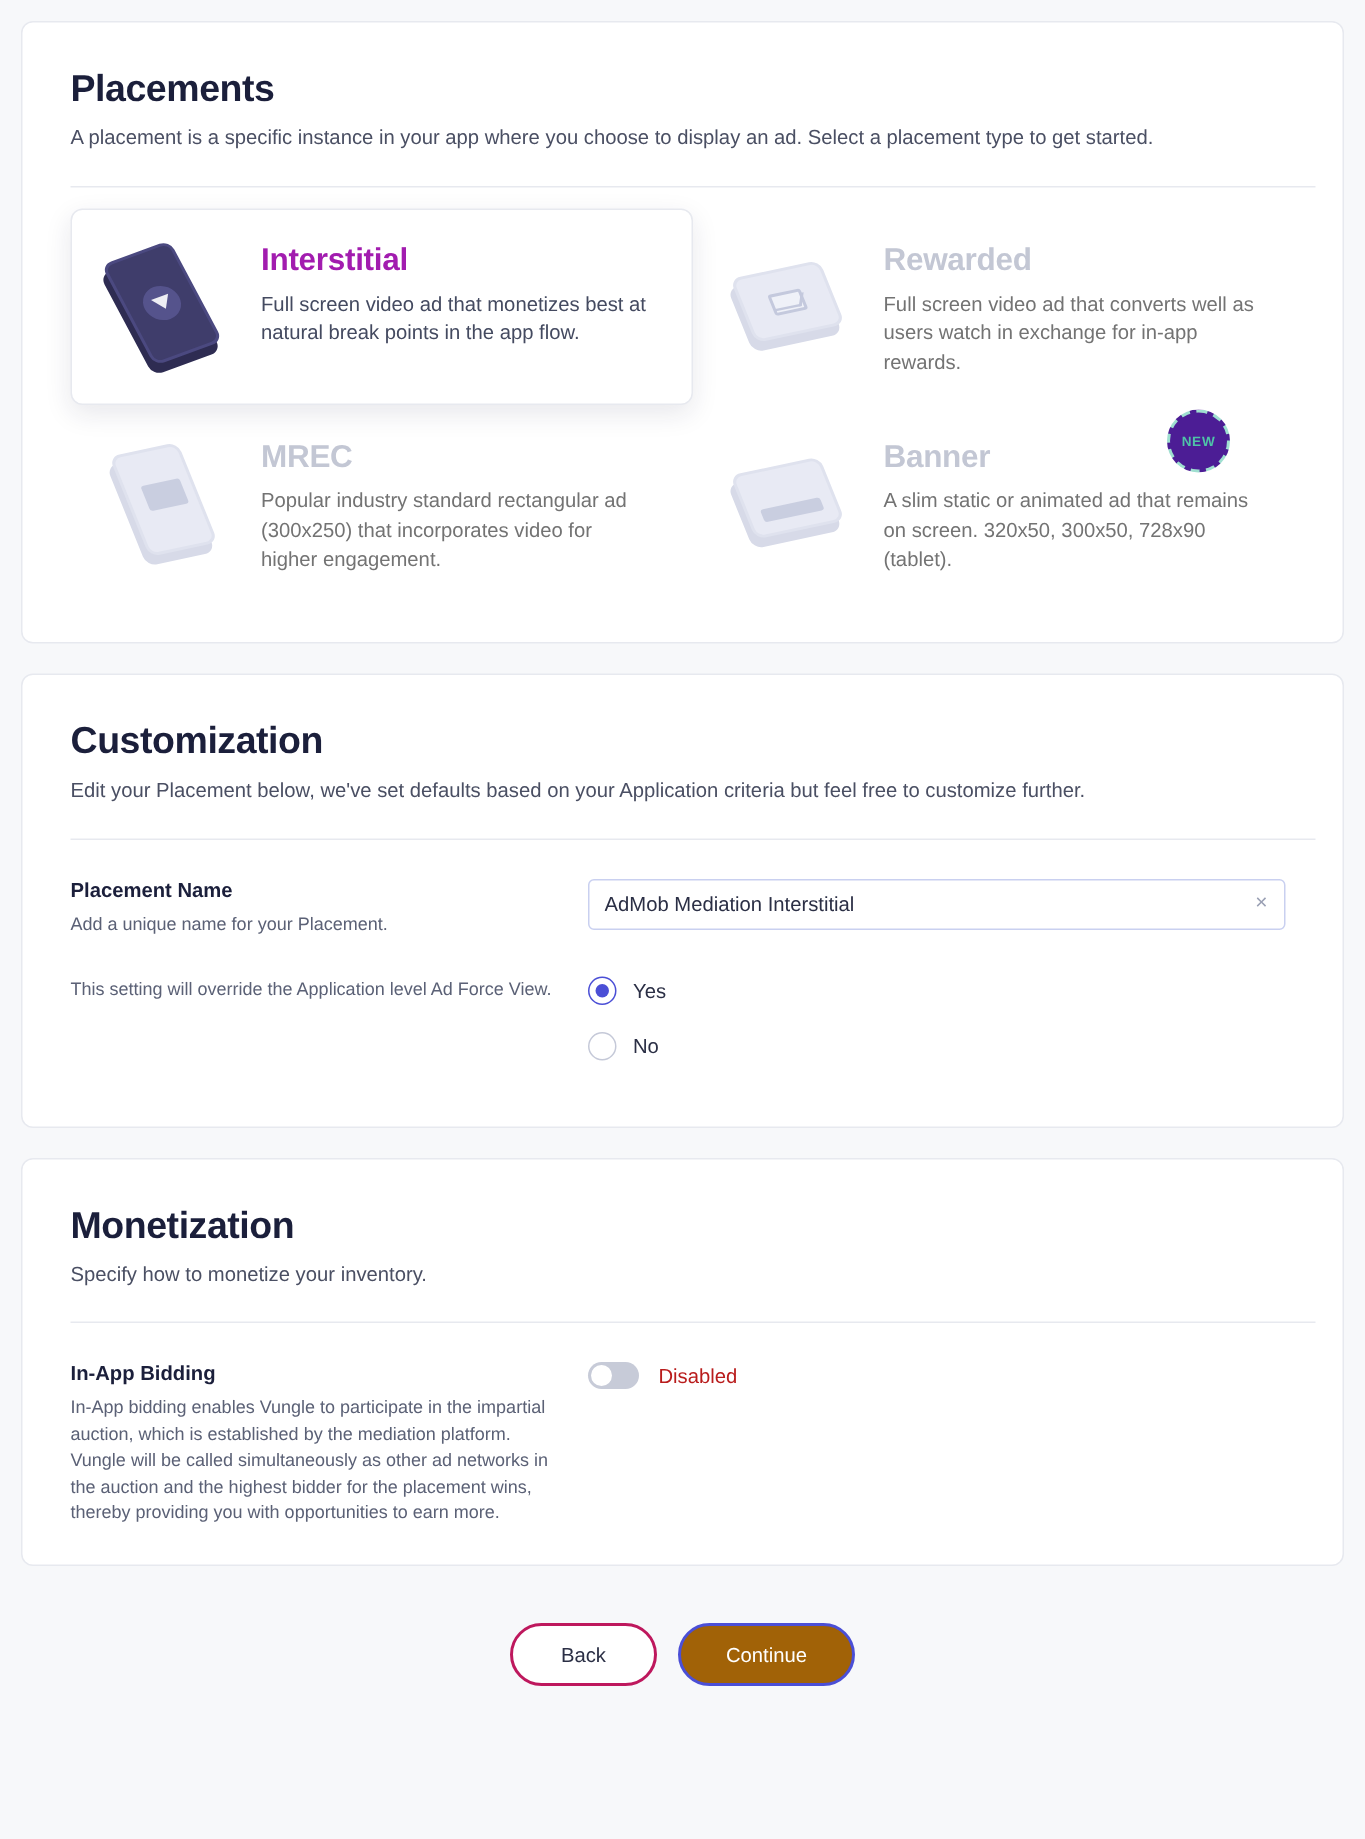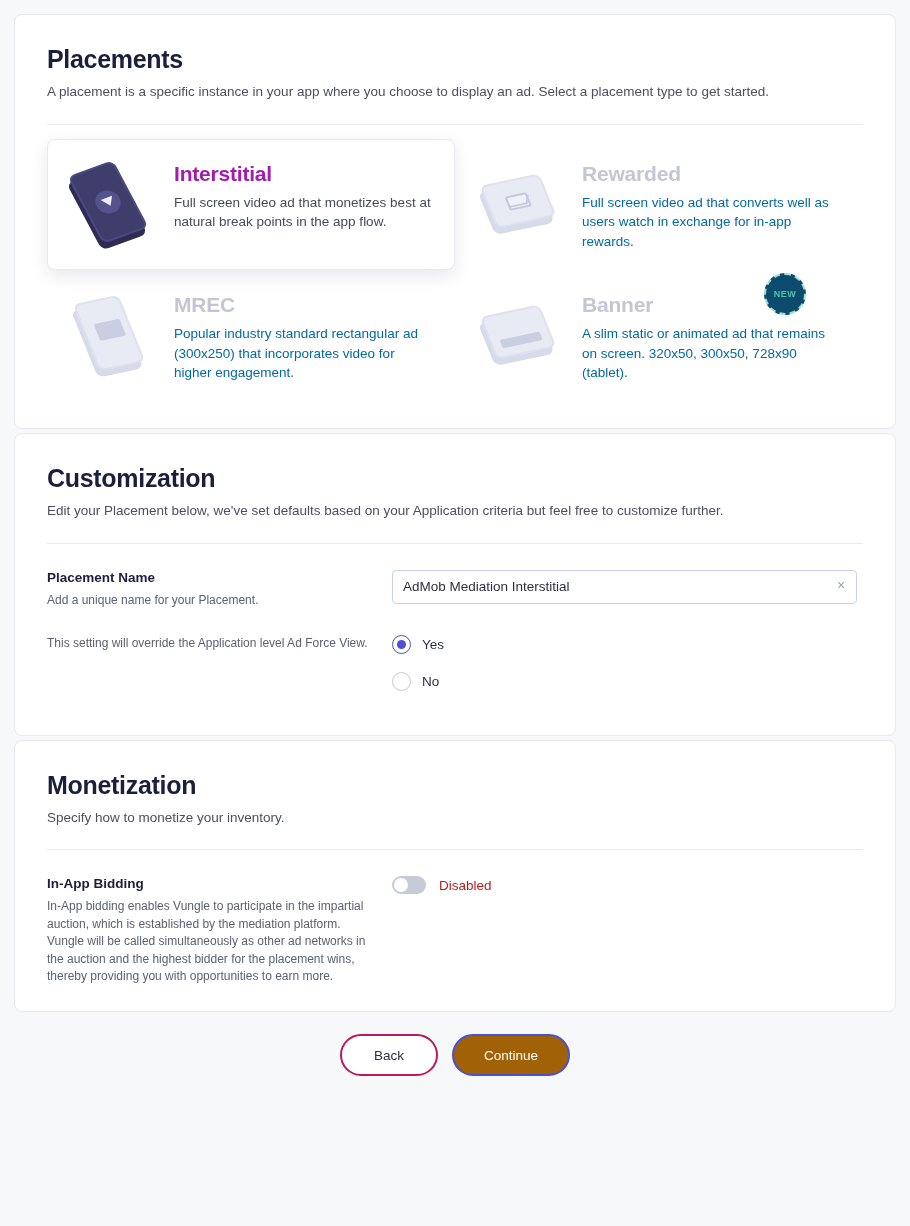--- a/index.html
+++ b/index.html
@@ -15,22 +15,22 @@
     min-height: 1226px;
   }
   .page {
     width: 910px;
     padding: 14px 14px 0 14px;
   }
   .card {
     background: #ffffff;
     border: 1px solid #e7e9ef;
     border-radius: 8px;
-    margin-bottom: 4px;
-    padding: 30px 32px 26px 32px;
+    margin-bottom: 20px;
+    padding: 30px 18px 26px 32px;
   }
   .card-title {
     font-size: 25px;
     font-weight: bold;
     letter-spacing: -0.3px;
     margin: 0 0 8px 0;
     color: #1b1f3b;
   }
   .card-sub {
     font-size: 13.5px;
@@ -81,21 +81,21 @@
     color: #a21caf;
   }
   .p-desc {
     font-size: 13.5px;
     line-height: 1.45;
     margin: 0;
     color: #444a60;
     max-width: 260px;
   }
   .placement.disabled .p-name { color: #c3c7d4; }
-  .placement.disabled .p-desc { color: #0369a1; }
+  .placement.disabled .p-desc { color: #737373; }
 
   
   .dev {
     position: absolute;
     border-radius: 7px;
     transform-origin: center;
   }
   .dev-dark {
     width: 48px; height: 76px;
     left: 20px; top: 6px;
@@ -166,21 +166,21 @@
     border-right: 2px solid #c4c9dd;
     border-bottom: 2px solid #c4c9dd;
     transform: skewX(-28deg) rotate(0deg) scaleY(.8);
   }
   .new-badge {
     position: absolute;
     right: 40px;
     margin-top: -16px;
     width: 42px; height: 42px;
     border-radius: 50%;
-    background: #0c4a6e;
+    background: #4c1d95;
     border: 2px dashed #9fdfd0;
     color: #4fc3a8;
     font-size: 9px;
     font-weight: bold;
     letter-spacing: .5px;
     display: flex;
     align-items: center;
     justify-content: center;
   }
   .badge-wrap { position: relative; width: 0; height: 0; }

